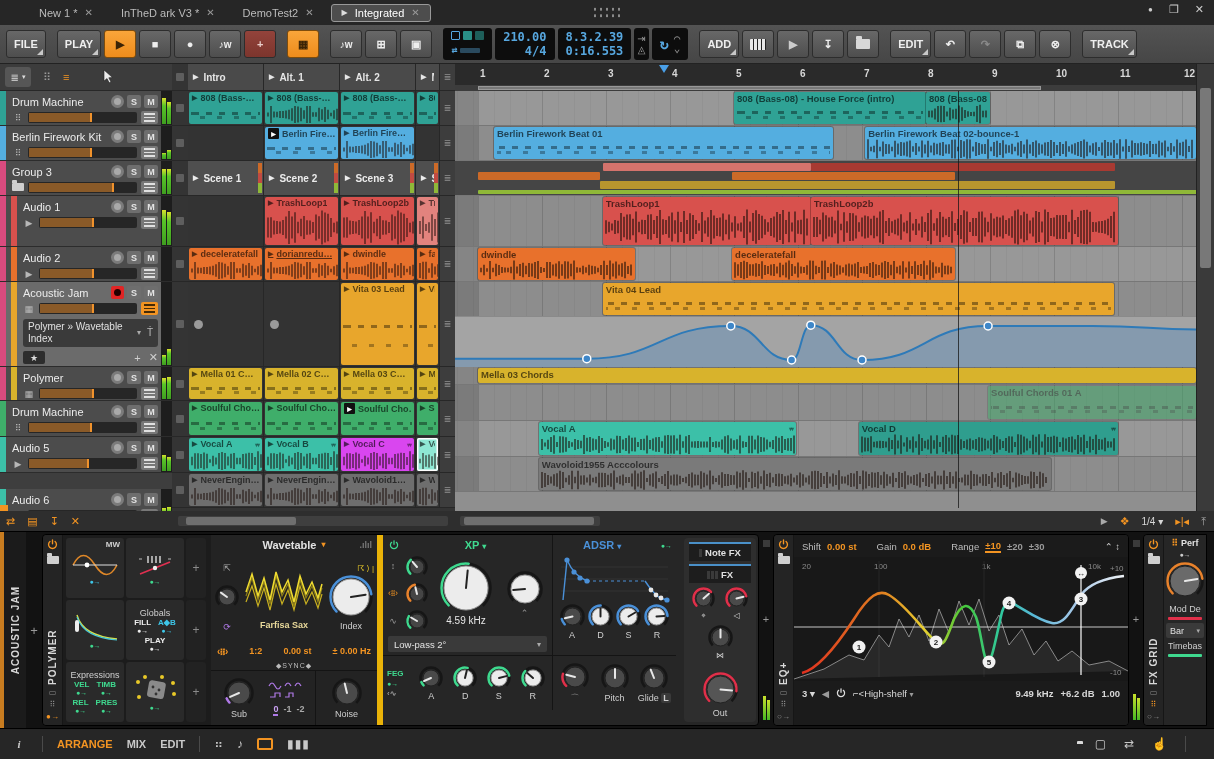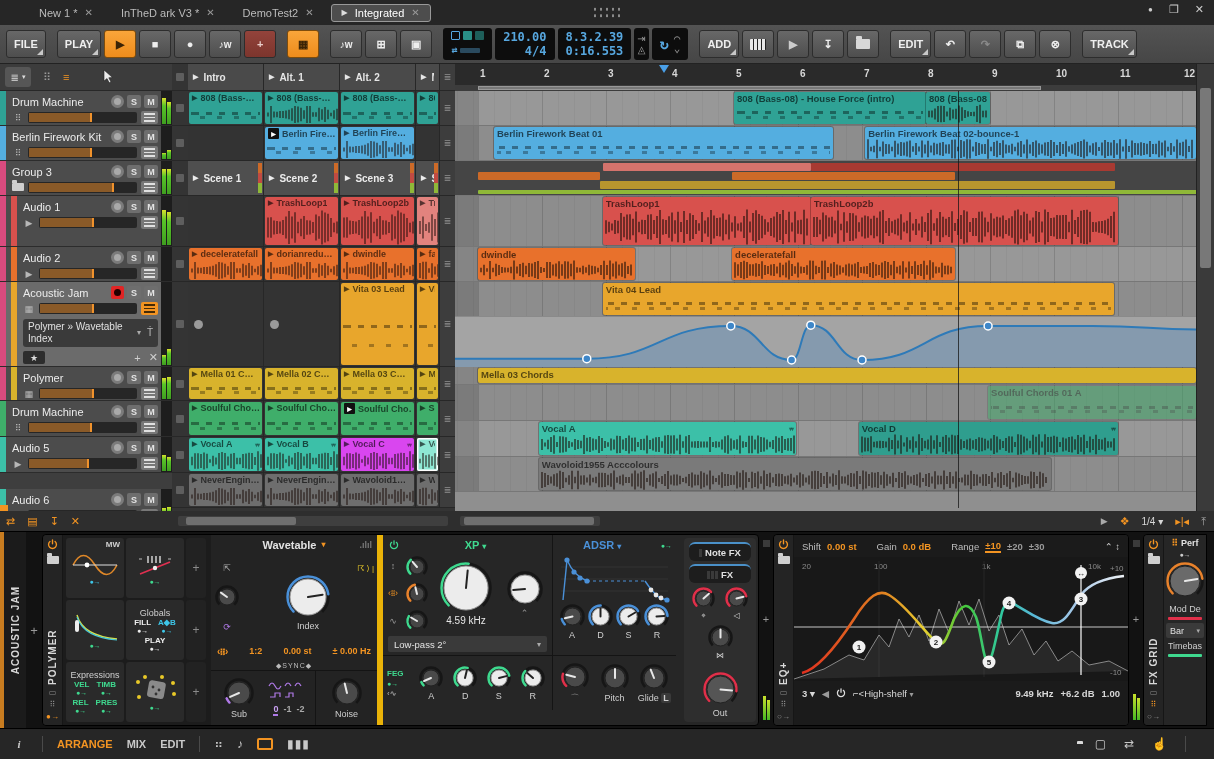--- a/index.html
+++ b/index.html
@@ -162,21 +162,21 @@
 .fegrow{width:170px;border-right:1px solid #141414;display:flex;align-items:center;padding:0 4px;gap:3px}
 .feglab{width:26px;display:flex;flex-direction:column;align-items:flex-start;gap:2px;color:#3fd98f;font-size:8px;font-weight:bold}
 .kcol{display:flex;flex-direction:column;align-items:center;flex:1}
 .adsr{width:123px;display:flex;flex-direction:column;padding:2px 4px}
 .adsr-h{height:16px;display:flex;align-items:center;font-weight:bold}
 .adsr-h .tt{color:#4a90d8;font-size:11px;margin-left:26px}
 .adsr-h .mo{margin-left:auto}
 .adsrks{display:flex;justify-content:space-between;padding:0 1px}
 .pitchrow{width:123px;display:flex;align-items:center;justify-content:space-around;padding:0 2px}
 .outcol{width:72px;flex:none;background:#2e2e2e;border-radius:4px;margin:3px 2px 3px 8px;display:flex;flex-direction:column;align-items:center;padding:4px 4px;gap:3px}
-.slotbox{width:62px;height:19px;background:#1d1d1d;border-top:2px solid #4a90c8;border-radius:6px;color:#e0e0e0;font-size:9.5px;font-weight:bold;display:flex;align-items:center;justify-content:center;gap:3px}
+.slotbox{width:62px;height:19px;background:#1d1d1d;border-top:2px solid #4a90c8;border-radius:0;color:#e0e0e0;font-size:9.5px;font-weight:bold;display:flex;align-items:center;justify-content:center;gap:3px}
 .slotbox .slots{display:flex;gap:1px}
 .slotbox .slots i{width:3px;height:8px;background:#3a3a3a;display:block}
 .kpair{display:flex;gap:8px}
 .meterplus{width:14px;flex:none;display:flex;flex-direction:column;align-items:center;justify-content:space-between;padding:8px 0;color:#9a9a9a}
 .gmeter{width:7px;height:30px;background:#111;position:relative}
 .gmeter i{position:absolute;bottom:0;width:3px;background:linear-gradient(#c8e02c,#47b824)}
 .eqbody{width:334px;flex:none;display:flex;flex-direction:column;background:#1b1b1b;border-radius:0 4px 4px 0}
 .eq-h{height:22px;display:flex;align-items:center;gap:6px;padding:0 8px;font-size:9.5px;color:#bdbdbd}
 .eq-h .val{color:#f39422;font-weight:bold}
 .eq-h .rsel{color:#f39422;font-weight:bold;border-bottom:2px solid #f39422}
@@ -788,21 +788,21 @@
                 <div class="nm">
                   <span class="ptri">▶</span>
                   <span style="overflow:hidden;white-space:nowrap">deceleratefall</span>
                 </div>
                 <svg class="wv" width="76" height="19">
                   <path d="M3 7.6V11.4M6 1.1V17.9M9 6.5V12.5M12 6.7V12.3M15 6.1V12.9M18 6.0V13.0M21 5.5V13.5M24 4.8V14.2M27 3.3V15.7M30 1.0V18.0M33 1.5V17.5M36 2.7V16.3M39 5.2V13.8M42 0.9V18.1M45 1.1V17.9M48 7.3V11.7M51 7.2V11.8M54 2.8V16.2M57 4.2V14.8M60 2.1V16.9M63 4.8V14.2M66 7.8V11.2M69 5.3V13.7M72 3.8V15.2" stroke="rgba(25,12,8,0.5)" stroke-width="2"></path>
                 </svg>
               </div>
             </div>
             <div class="l-cell">
-              <div class="clip" style="background: rgb(232, 113, 44);">
+              <div class="clip" style="background: rgb(232, 113, 44); text-decoration: underline;">
                 <div class="nm">
                   <span class="ptri">▶</span>
                   <span style="overflow:hidden;white-space:nowrap">dorianredu…</span>
                 </div>
                 <svg class="wv" width="76" height="19">
                   <path d="M3 7.6V11.4M6 1.1V17.9M9 6.5V12.5M12 6.7V12.3M15 6.1V12.9M18 6.0V13.0M21 5.5V13.5M24 4.8V14.2M27 3.3V15.7M30 1.0V18.0M33 1.5V17.5M36 2.7V16.3M39 5.2V13.8M42 0.9V18.1M45 1.1V17.9M48 7.3V11.7M51 7.2V11.8M54 2.8V16.2M57 4.2V14.8M60 2.1V16.9M63 4.8V14.2M66 7.8V11.2M69 5.3V13.7M72 3.8V15.2" stroke="rgba(25,12,8,0.5)" stroke-width="2"></path>
                 </svg>
               </div>
             </div>
             <div class="l-cell">
@@ -1377,20 +1377,28 @@
           <div class="osc-mini">
             <span>⇱</span>
             <i class="kn">
                 <svg width="26" height="26">
                   <circle cx="13" cy="13" r="10.5" fill="none" stroke="#161616" stroke-width="2.5" stroke-dasharray="49.480084294039244 65.97344572538566" transform="rotate(135 13 13)"></circle>
                   <circle cx="13" cy="13" r="8" fill="#4a4a4a" stroke="#222" stroke-width="1"></circle>
                   <line x1="13" y1="13" x2="6.9" y2="8.6" stroke="#e8e8e8" stroke-width="2" stroke-linecap="round"></line>
                 </svg>
               </i>
             <span style="color:#b07ae8">⟳</span>
+          </div>
+          <div class="osc-wav">
+            <svg width="80" height="52">
+              <polyline points="2,30 8,12 14,34 20,16 26,38 32,10 38,30 44,18 50,40 56,14 62,32 68,20 74,36 78,22" fill="none" stroke="#8a7a18" stroke-width="1.2"></polyline>
+              <polyline points="2,36 8,20 14,40 20,22 26,44 32,18 38,38 44,24 50,44 56,20 62,38 68,26 74,42 78,28" fill="none" stroke="#c8b020" stroke-width="1.2"></polyline>
+              <polyline points="2,26 8,8 14,30 20,12 26,34 32,6 38,26 44,14 50,36 56,10 62,28 68,16 74,32 78,18" fill="none" stroke="#f0dc30" stroke-width="1.5"></polyline>
+            </svg>
+            <span class="pname">Farfisa Sax</span>
           </div>
           <div class="osc-ix">
             <span style="align-self:flex-end;color:#e8c828;font-size:8px">☈ ⟩ |</span>
             <i class="kn">
                 <svg width="46" height="46">
                   <circle cx="23" cy="23" r="20.5" fill="none" stroke="#161616" stroke-width="2.5" stroke-dasharray="96.60397409788612 128.8052987971815" transform="rotate(135 23 23)"></circle>
                   <circle cx="23" cy="23" r="20.5" fill="none" stroke="#4a90d8" stroke-width="2.5" stroke-linecap="round" stroke-dasharray="77.3 128.8052987971815" transform="rotate(135 23 23)"></circle>
                   <circle cx="23" cy="23" r="18" fill="#ececec" stroke="#999" stroke-width="1"></circle>
                   <line x1="23" y1="23" x2="37.6" y2="20.7" stroke="#222" stroke-width="2" stroke-linecap="round"></line>
                 </svg>

